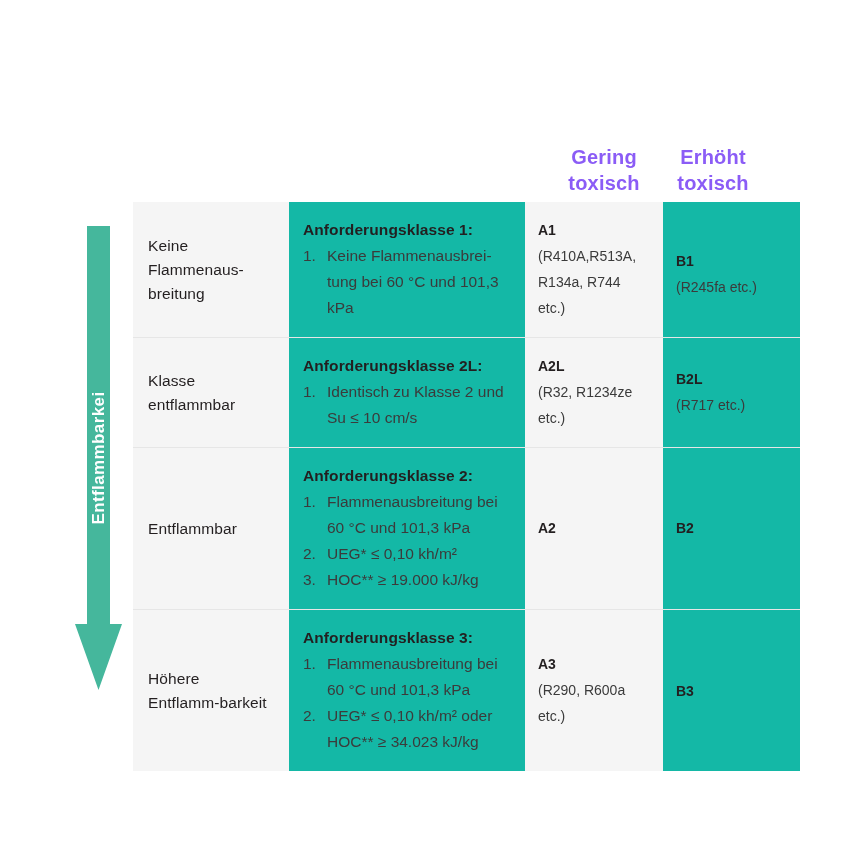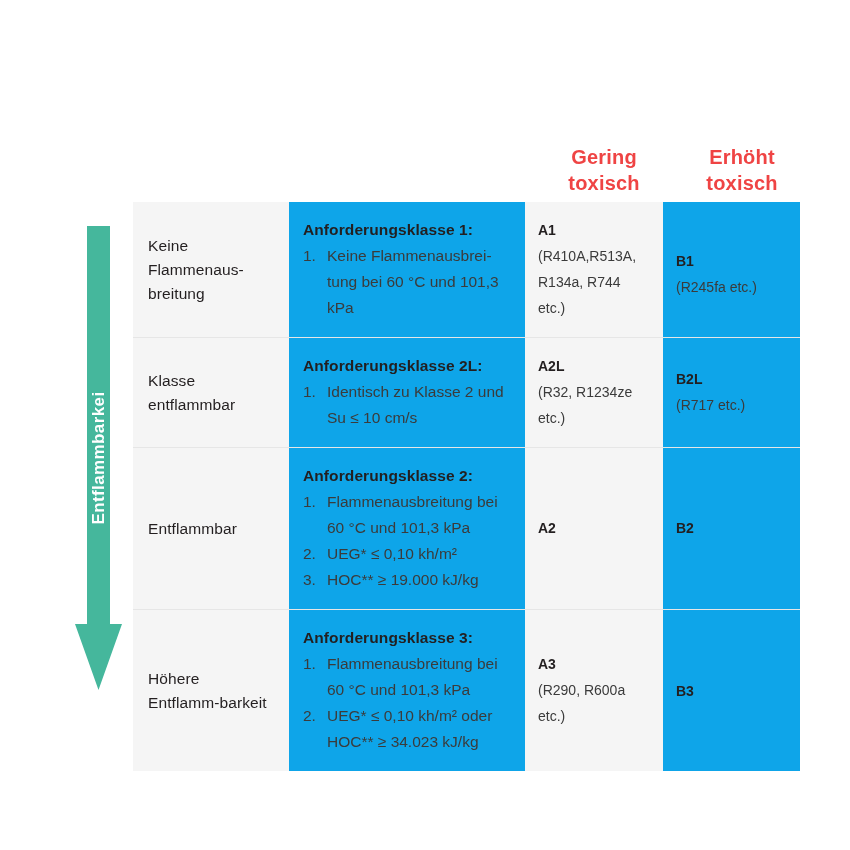--- a/index.html
+++ b/index.html
@@ -17,30 +17,30 @@
 
   #root {
     position: relative;
     width: 850px;
     height: 850px;
   }
 
   
   .col-head {
     position: absolute;
-    color: #ef4444;
+    color: #8b5cf6;
     font-weight: bold;
     font-size: 20px;
     line-height: 26px;
     text-align: center;
     letter-spacing: 0.2px;
   }
   .col-head .l { display: block; }
   #head-a { left: 534px; top: 144px; width: 140px; }
-  #head-b { left: 672px; top: 144px; width: 140px; }
+  #head-b { left: 643px; top: 144px; width: 140px; }
 
   
   #arrow {
     position: absolute;
     left: 74px;
     top: 226px;
     width: 49px;
     height: 464px;
   }
   #arrow svg { display: block; }
@@ -79,21 +79,21 @@
   #table col.c1 { width: 236px; }
   #table col.c2 { width: 138px; }
   #table col.c3 { width: 137px; }
 
   #table tr { border-bottom: 1px solid #e6e6e6; }
   #table tr:last-child { border-bottom: 0; }
 
   #table td {
     padding: 0;
     vertical-align: middle;
-    background: #0ea5e9;
+    background: #14b8a6;
   }
   #table td.shade { background: #f5f5f5; }
 
   
   .cell-cat {
     padding: 14px 16px 14px 15px;
     font-weight: normal;
     font-size: 15.5px;
     line-height: 24px;
     letter-spacing: 0.1px;

